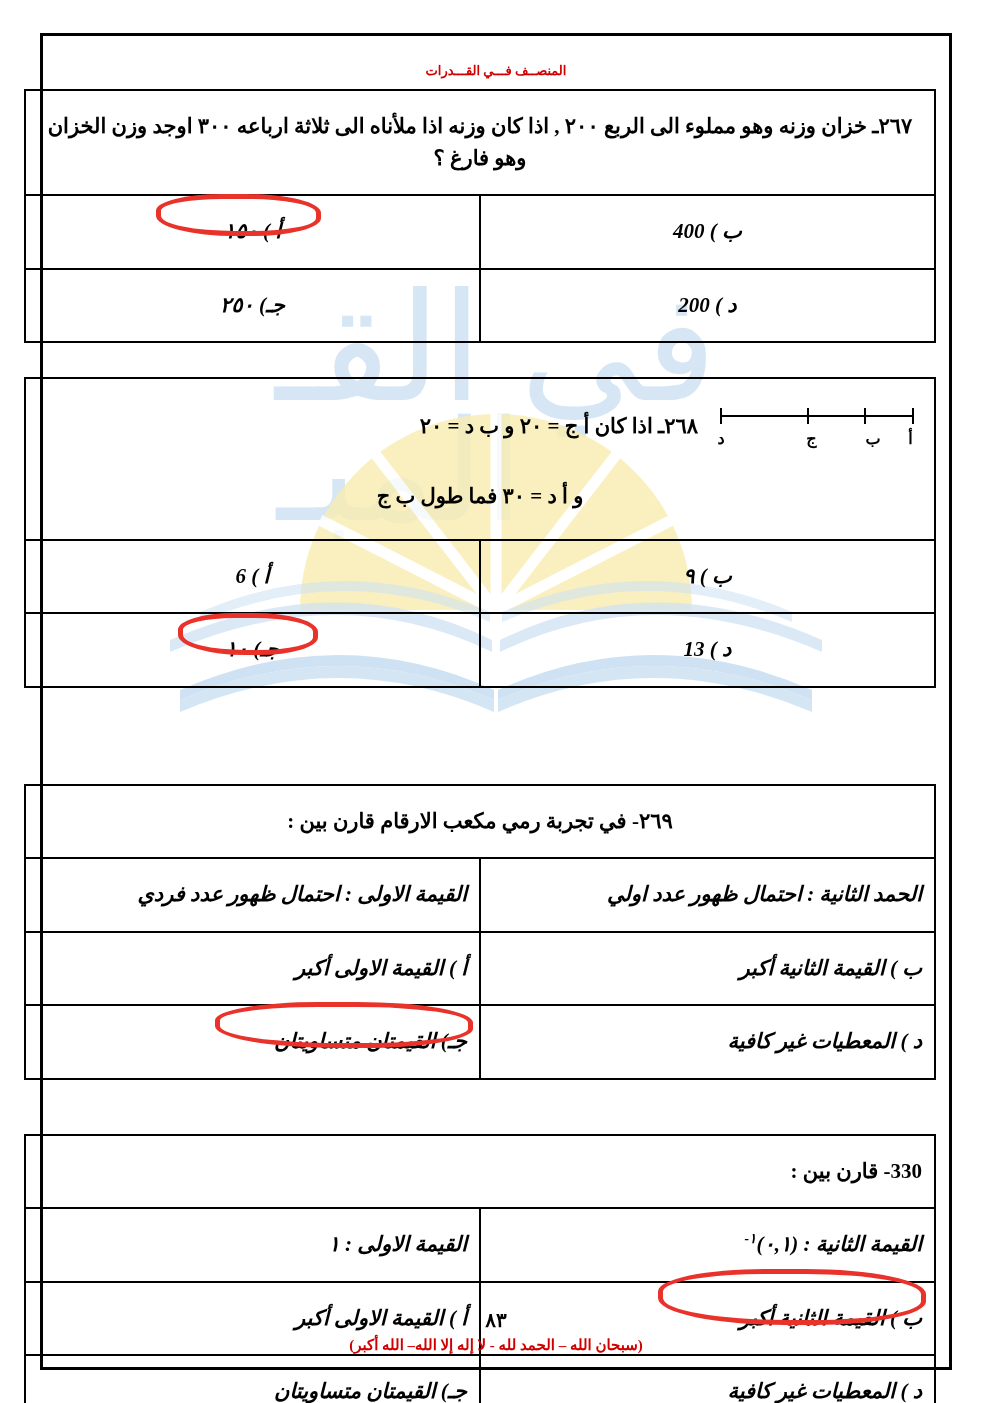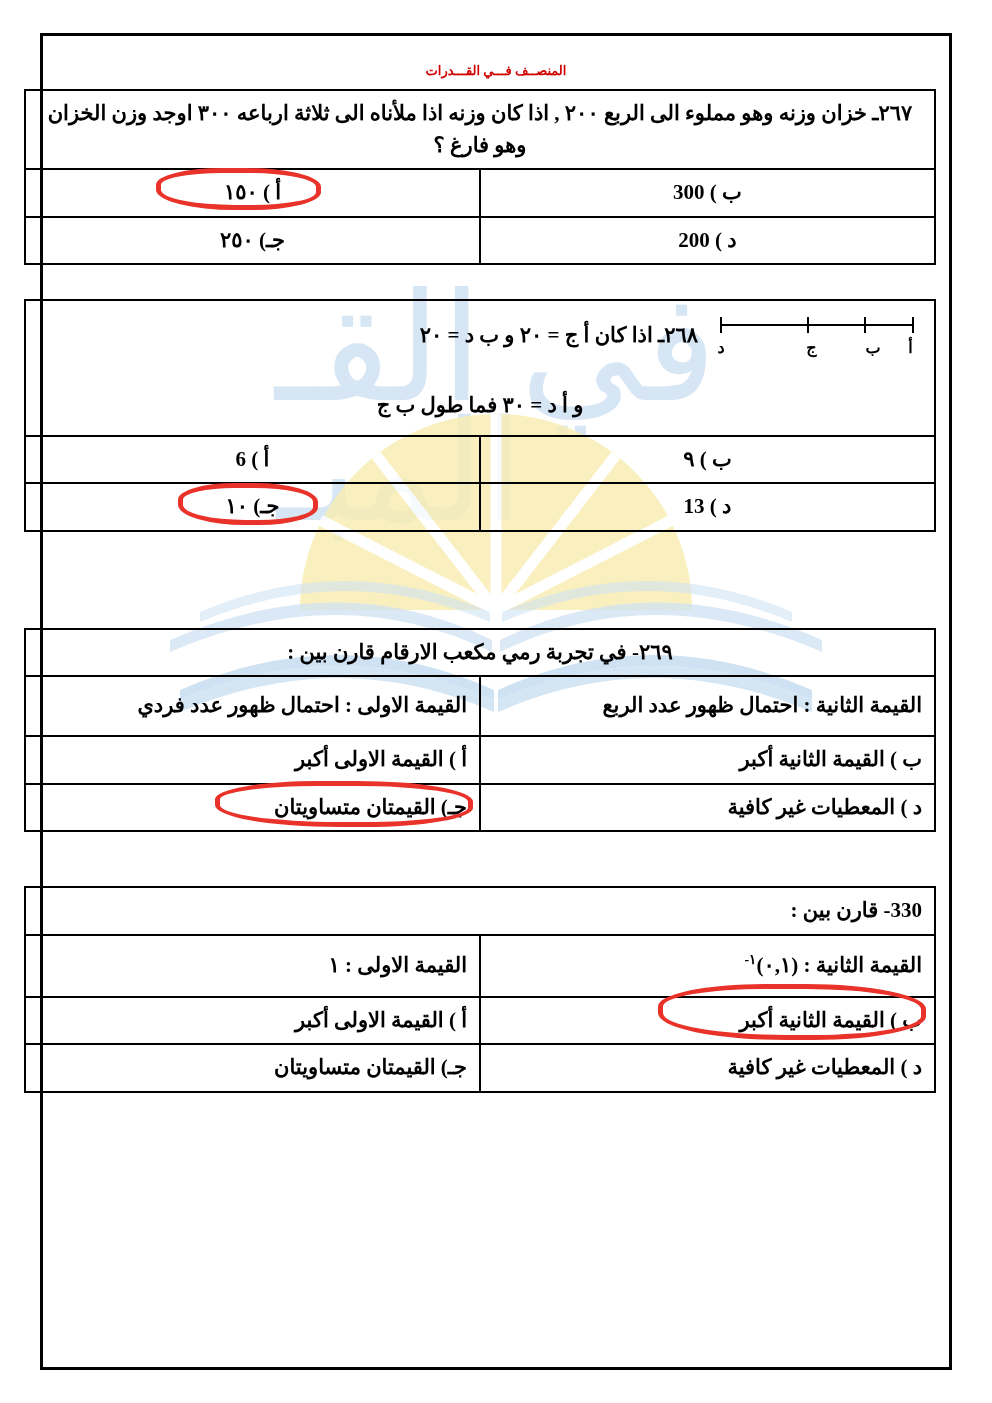--- a/index.html
+++ b/index.html
@@ -60,36 +60,37 @@
     width: calc(100% - 32px);
   }
 
   table.qtable {
     width: 100%;
     border-collapse: collapse;
     table-layout: fixed;
   }
   table.qtable td {
     border: 2px solid #000;
-    padding: 7px 12px;
+    padding: 20px 12px;
     font-size: 21px;
     font-weight: bold;
     vertical-align: middle;
     line-height: 1.5;
   }
   td.stem {
     text-align: center;
   }
   td.stem.rightal {
     text-align: right;
   }
   td.opt {
     height: 46px;
     text-align: right;
     position: relative;
+    font-style: italic;
   }
   td.opt.ctr { text-align: center; }
 
   .gap-sm { height: 34px; }
   .gap-md { height: 54px; }
   .gap-lg { height: 96px; }
 
   
   .numline-wrap {
     display: flex;
@@ -185,21 +186,21 @@
 <div class="content">
 
   <div class="header-title">المنصــف فـــي القـــدرات</div>
 
   <table class="qtable qblock" style="margin-top:10px;">
     <tbody>
         <tr>
       <td class="stem" colspan="2">٢٦٧ـ خزان وزنه وهو مملوء الى الربع ٢٠٠ , اذا كان وزنه اذا ملأناه الى ثلاثة ارباعه ٣٠٠ اوجد وزن الخزان وهو فارغ ؟</td>
     </tr>
     <tr>
-      <td class="opt ctr" style="width:50%;">ب ) 300</td>
+      <td class="opt ctr" style="width:50%;">ب ) 400</td>
       <td class="opt ctr" style="width:50%; position:relative;">
         <span>أ ) ١٥٠</span>
         <span class="circle-mark" style="left:130px; top:-2px; width:165px; height:42px;"></span>
       </td>
     </tr>
     <tr>
       <td class="opt ctr">د ) 200</td>
       <td class="opt ctr">جـ) ٢٥٠</td>
     </tr>
   </tbody>
@@ -245,21 +246,21 @@
     </table>
 
   <div class="gap-lg"></div>
 
   <table class="qtable qblock">
     <tbody>
         <tr>
       <td class="stem rightal" colspan="2" style="text-align:center;">٢٦٩-    في تجربة رمي مكعب الارقام  قارن بين :</td>
     </tr>
     <tr>
-      <td class="opt" style="width:50%; height:60px;">القيمة الثانية : احتمال ظهور عدد الربع</td>
+      <td class="opt" style="width:50%; height:60px;">الحمد الثانية : احتمال ظهور عدد اولي</td>
       <td class="opt" style="width:50%; height:60px;">القيمة الاولى :  احتمال ظهور عدد فردي</td>
     </tr>
     <tr>
       <td class="opt">ب ) القيمة الثانية أكبر</td>
       <td class="opt">أ ) القيمة الاولى أكبر</td>
     </tr>
     <tr>
       <td class="opt">د  ) المعطيات غير كافية</td>
       <td class="opt" style="position:relative;">
         <span>جـ) القيمتان متساويتان</span>
@@ -289,14 +290,18 @@
       </td>
       <td class="opt">أ ) القيمة الاولى أكبر</td>
     </tr>
     <tr>
       <td class="opt">د  ) المعطيات غير كافية</td>
       <td class="opt">جـ) القيمتان متساويتان</td>
     </tr>
   </tbody>
     </table>
 
+  <div class="footer">
+    <div class="page-num">٨٣</div>
+    <div class="duaa">(سبحان الله – الحمد لله - لا إله إلا الله– الله أكبر)</div>
+  </div>
 
 </div>
 
 </body></html>

